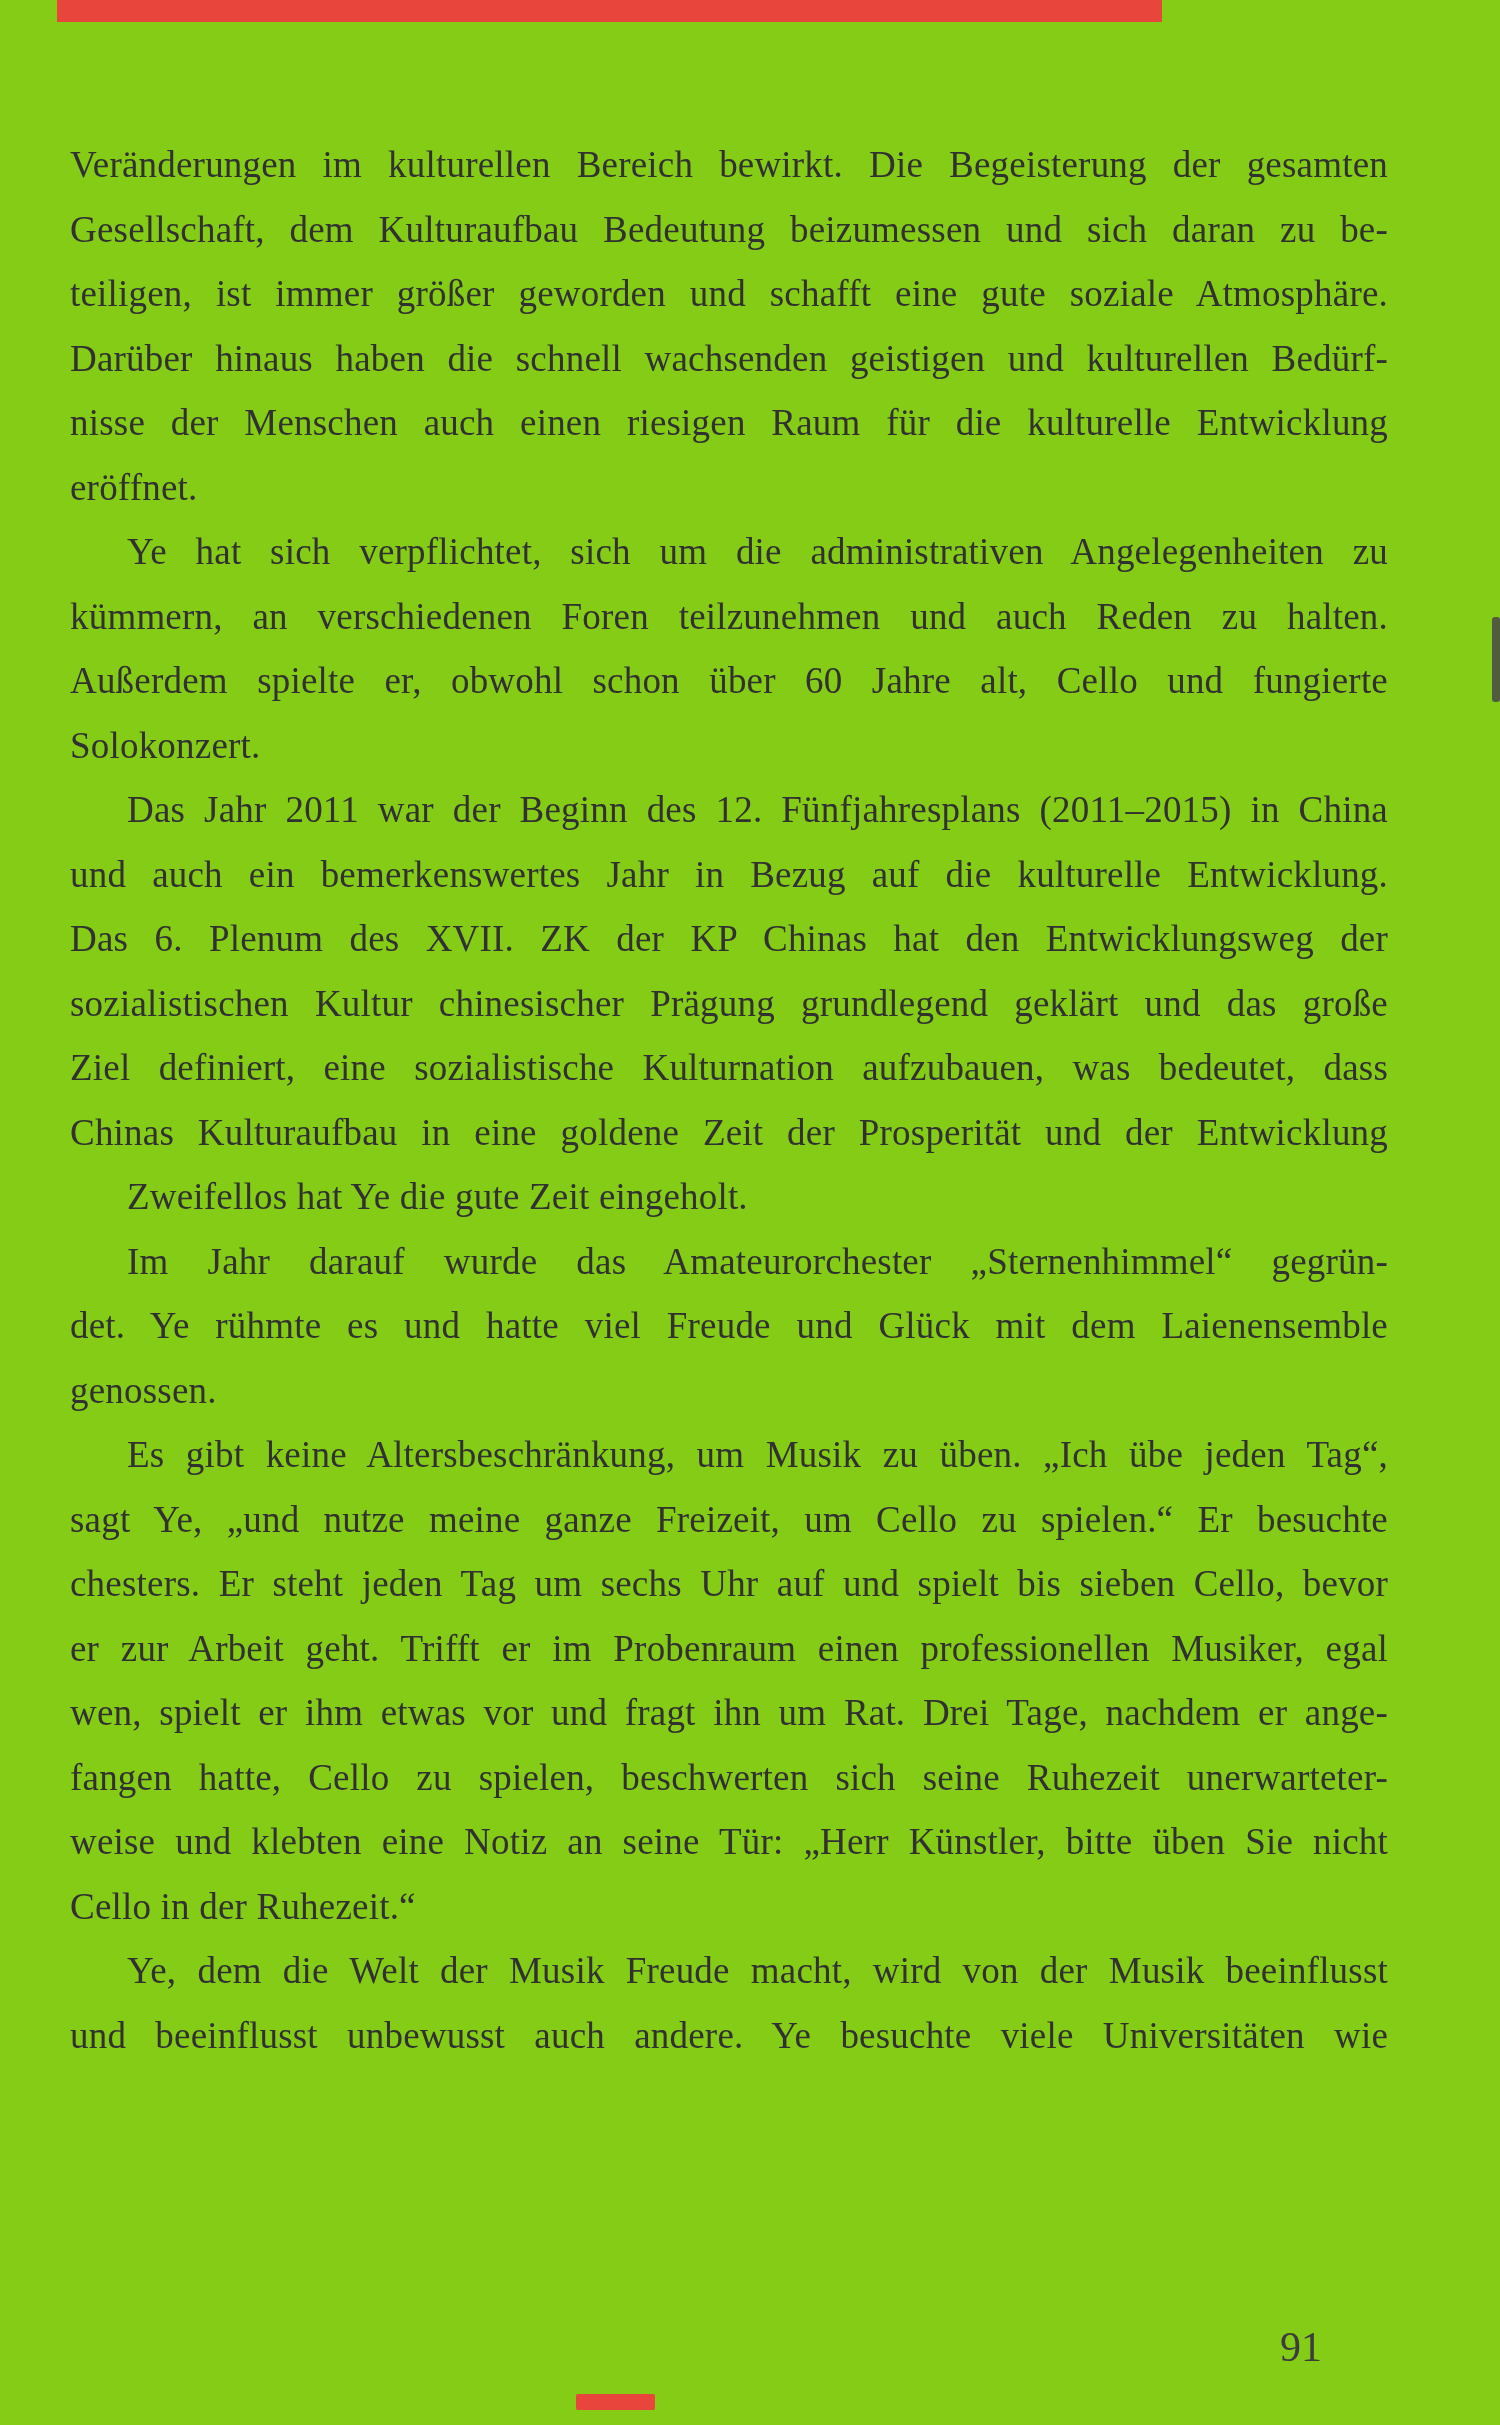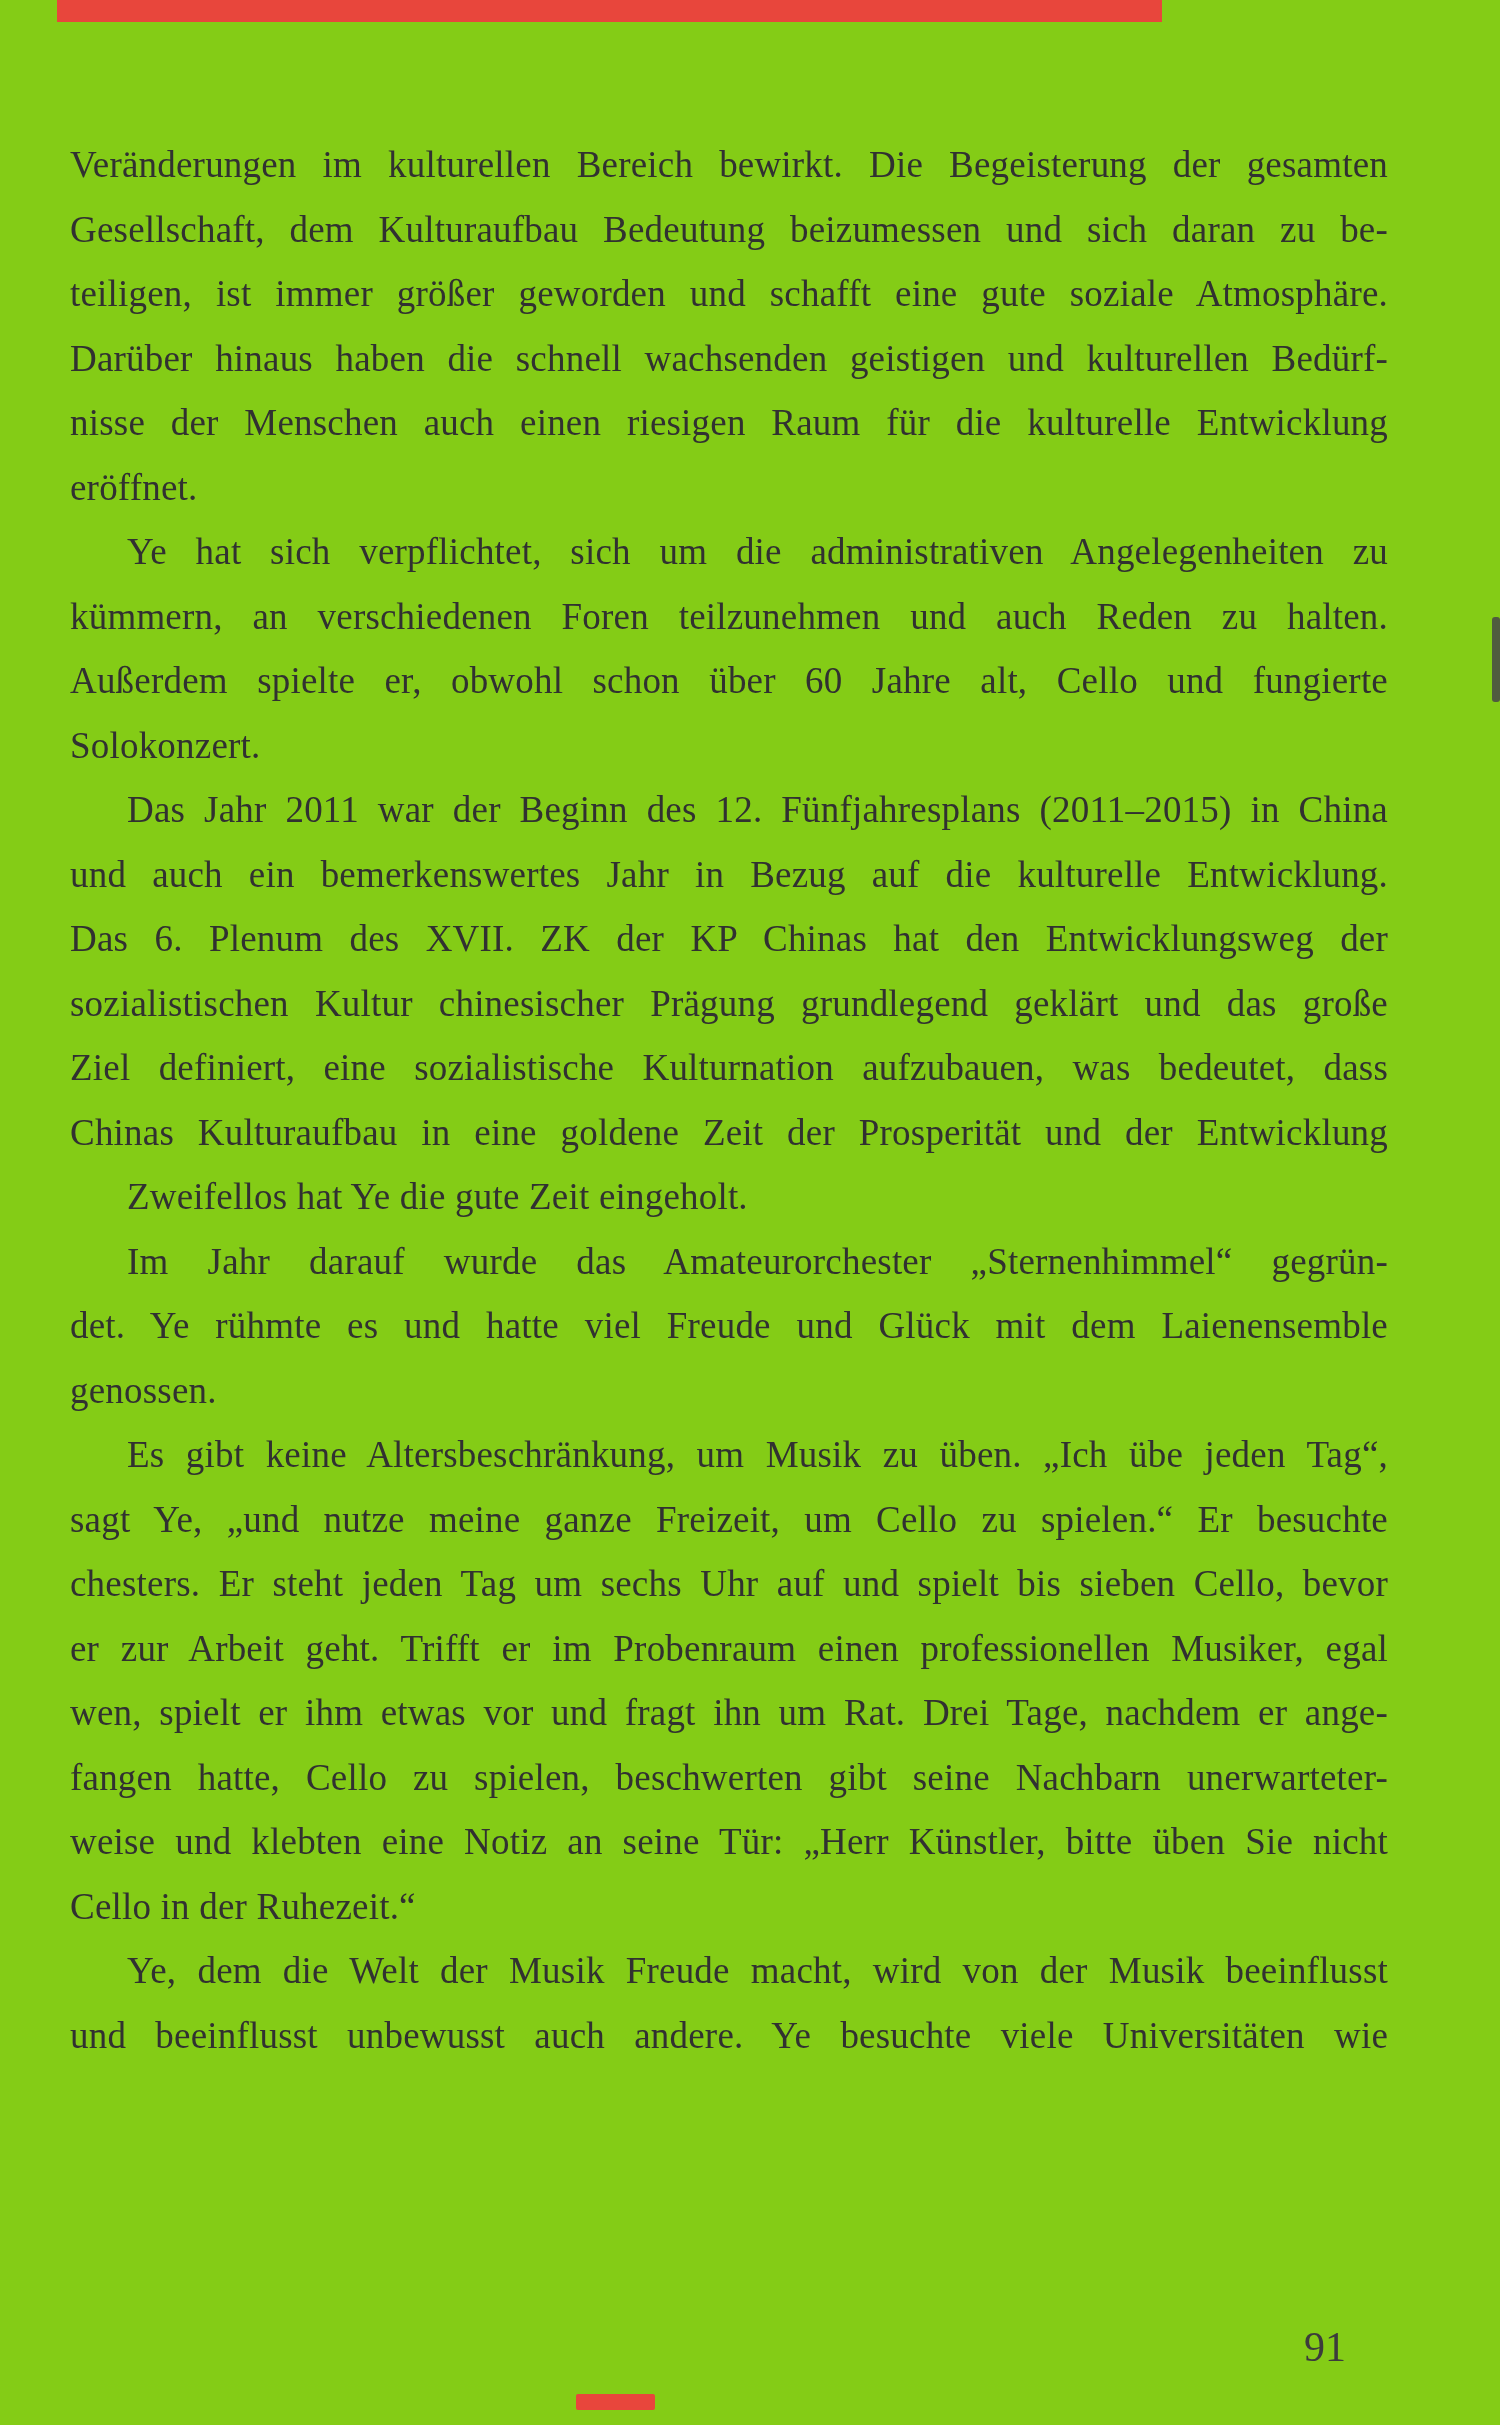--- a/index.html
+++ b/index.html
@@ -34,21 +34,21 @@
     white-space: normal;
     overflow: visible;
   }
   .line.j { text-align-last: justify; }
   .line.indent { text-indent: 57px; }
   .page-number {
     position: absolute;
     left: 1280px;
     top: 2326px;
     width: 90px;
-    text-align: center;
+    text-align: left;
     font-size: 42px;
     line-height: 1;
     color: #3c3c3c;
   }
   .deco { position: absolute; }
   .top-bar {
     left: 57px; top: 0;
     width: 1105px; height: 22px;
   }
   .bottom-mark {
@@ -87,21 +87,21 @@
       <div class="line j">Chinas Kulturaufbau in eine goldene Zeit der Prosperität und der Entwicklung</div>
       <div class="line indent">Zweifellos hat Ye die gute Zeit eingeholt.</div>
       <div class="line j indent">Im Jahr darauf wurde das Amateurorchester „Sternenhimmel“ gegrün-</div>
       <div class="line j">det. Ye rühmte es und hatte viel Freude und Glück mit dem Laienensemble</div>
       <div class="line">genossen.</div>
       <div class="line j indent">Es gibt keine Altersbeschränkung, um Musik zu üben. „Ich übe jeden Tag“,</div>
       <div class="line j">sagt Ye, „und nutze meine ganze Freizeit, um Cello zu spielen.“ Er besuchte</div>
       <div class="line j">chesters. Er steht jeden Tag um sechs Uhr auf und spielt bis sieben Cello, bevor</div>
       <div class="line j">er zur Arbeit geht. Trifft er im Probenraum einen professionellen Musiker, egal</div>
       <div class="line j">wen, spielt er ihm etwas vor und fragt ihn um Rat. Drei Tage, nachdem er ange-</div>
-      <div class="line j">fangen hatte, Cello zu spielen, beschwerten gibt seine Nachbarn unerwarteter-</div>
+      <div class="line j">fangen hatte, Cello zu spielen, beschwerten sich seine Ruhezeit unerwarteter-</div>
       <div class="line j">weise und klebten eine Notiz an seine Tür: „Herr Künstler, bitte üben Sie nicht</div>
       <div class="line">Cello in der Ruhezeit.“</div>
       <div class="line j indent">Ye, dem die Welt der Musik Freude macht, wird von der Musik beeinflusst</div>
       <div class="line j">und beeinflusst unbewusst auch andere. Ye besuchte viele Universitäten wie</div>
     </main>
   <div class="page-number">91</div>
   <div class="deco bottom-mark" style="background: rgb(232, 70, 60);"></div>
   <div class="deco edge-mark" style="background: rgb(71, 71, 71);"></div>
 </div>
 

